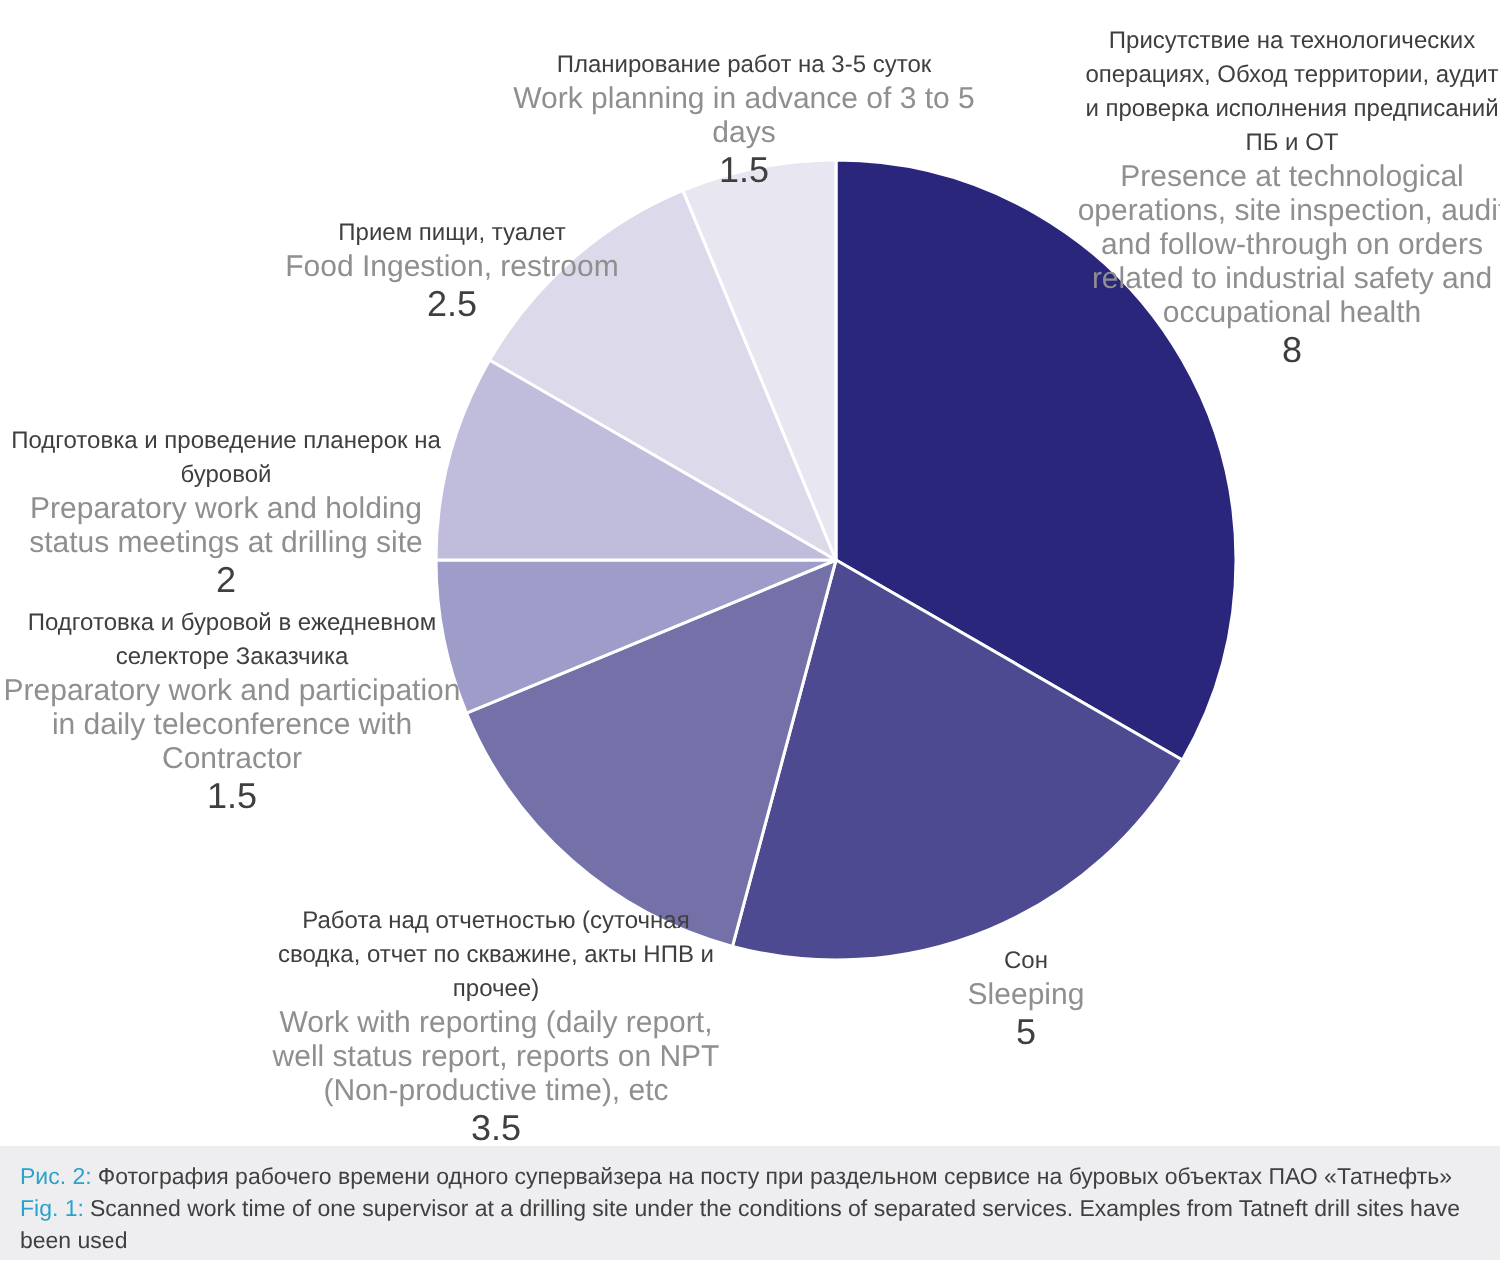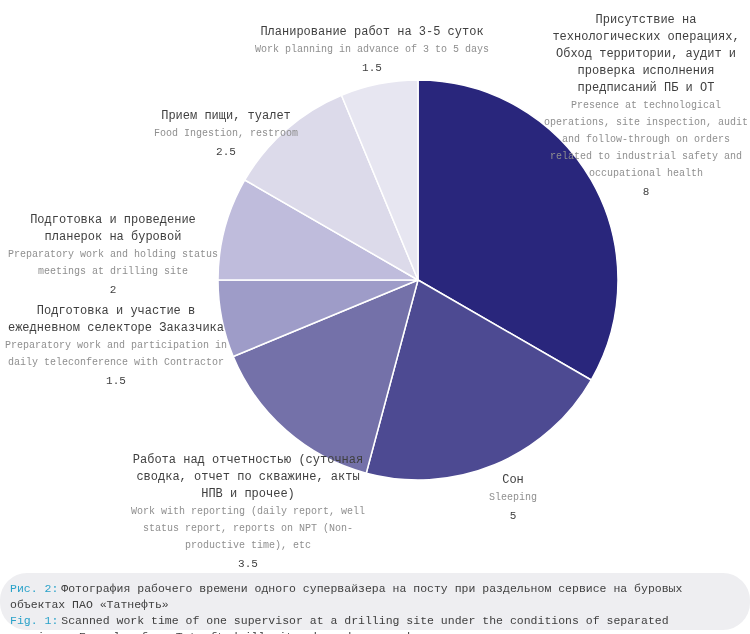--- a/index.html
+++ b/index.html
@@ -1,59 +1,58 @@
 <!DOCTYPE html>
 <html><head>
 <meta charset="utf-8">
 <style>
   html, body { margin: 0; padding: 0; background: #ffffff; }
   #figure {
     position: relative;
     width: 750px;
     height: 634px;
     background: #ffffff;
-    font-family: Liberation Mono, monospace;
+    font-family: Liberation Sans, sans-serif;
     overflow: hidden;
   }
   #pie-svg { position: absolute; left: 0; top: 0; }
   .slice-label {
     position: absolute;
     text-align: center;
     line-height: 17px;
   }
   .slice-label .ru {
     display: block;
     color: #3f3f3f;
     font-size: 12px;
   }
   .slice-label .en {
     display: block;
     color: #8f8f8f;
-    font-size: 10px;
+    font-size: 15px;
   }
   .slice-label .val {
     display: block;
     color: #3f3f3f;
-    font-size: 11px;
+    font-size: 18px;
     line-height: 19px;
     margin-top: 1px;
   }
   #caption-bar {
     position: absolute;
     left: 0;
     top: 573px;
     width: 750px;
     height: 57px;
     background: #eeeef1;
     box-sizing: border-box;
-    padding: 8px 26px 0 10px;
+    padding: 8px 10px 0 10px;
     font-size: 11.5px;
     line-height: 16px;
     color: #404040;
-    border-radius: 27px;
   }
   #caption-bar p { margin: 0; }
   .cap-prefix { color: #2aa2c9; margin-right: 3px; }
 </style>
 </head>
 <body>
 
 <div id="figure">
 
   <svg id="pie-svg" width="750" height="573" viewBox="0 0 750 573">
@@ -84,21 +83,21 @@
     <span class="val">2.5</span>
   </div>
 
   <div class="slice-label" style="left:0px; top:188px; width:226px;margin-top:24px;">
     <span class="ru">Подготовка и проведение планерок на буровой</span>
     <span class="en">Preparatory work and holding status meetings at drilling site</span>
     <span class="val">2</span>
   </div>
 
   <div class="slice-label" style="left:0px; top:303px; width:232px;">
-    <span class="ru">Подготовка и участие в ежедневном селекторе Заказчика</span>
+    <span class="ru">Подготовка и буровой в ежедневном селекторе Заказчика</span>
     <span class="en">Preparatory work and participation in daily teleconference with Contractor</span>
     <span class="val">1.5</span>
   </div>
 
   <div class="slice-label" style="left:102px; top:452px; width:236px;margin-left:28px;">
     <span class="ru">Работа над отчетностью (суточная сводка, отчет по скважине, акты НПВ и прочее)</span>
     <span class="en">Work with reporting (daily report, well status report, reports on NPT (Non-productive time), etc</span>
     <span class="val">3.5</span>
   </div>
 

